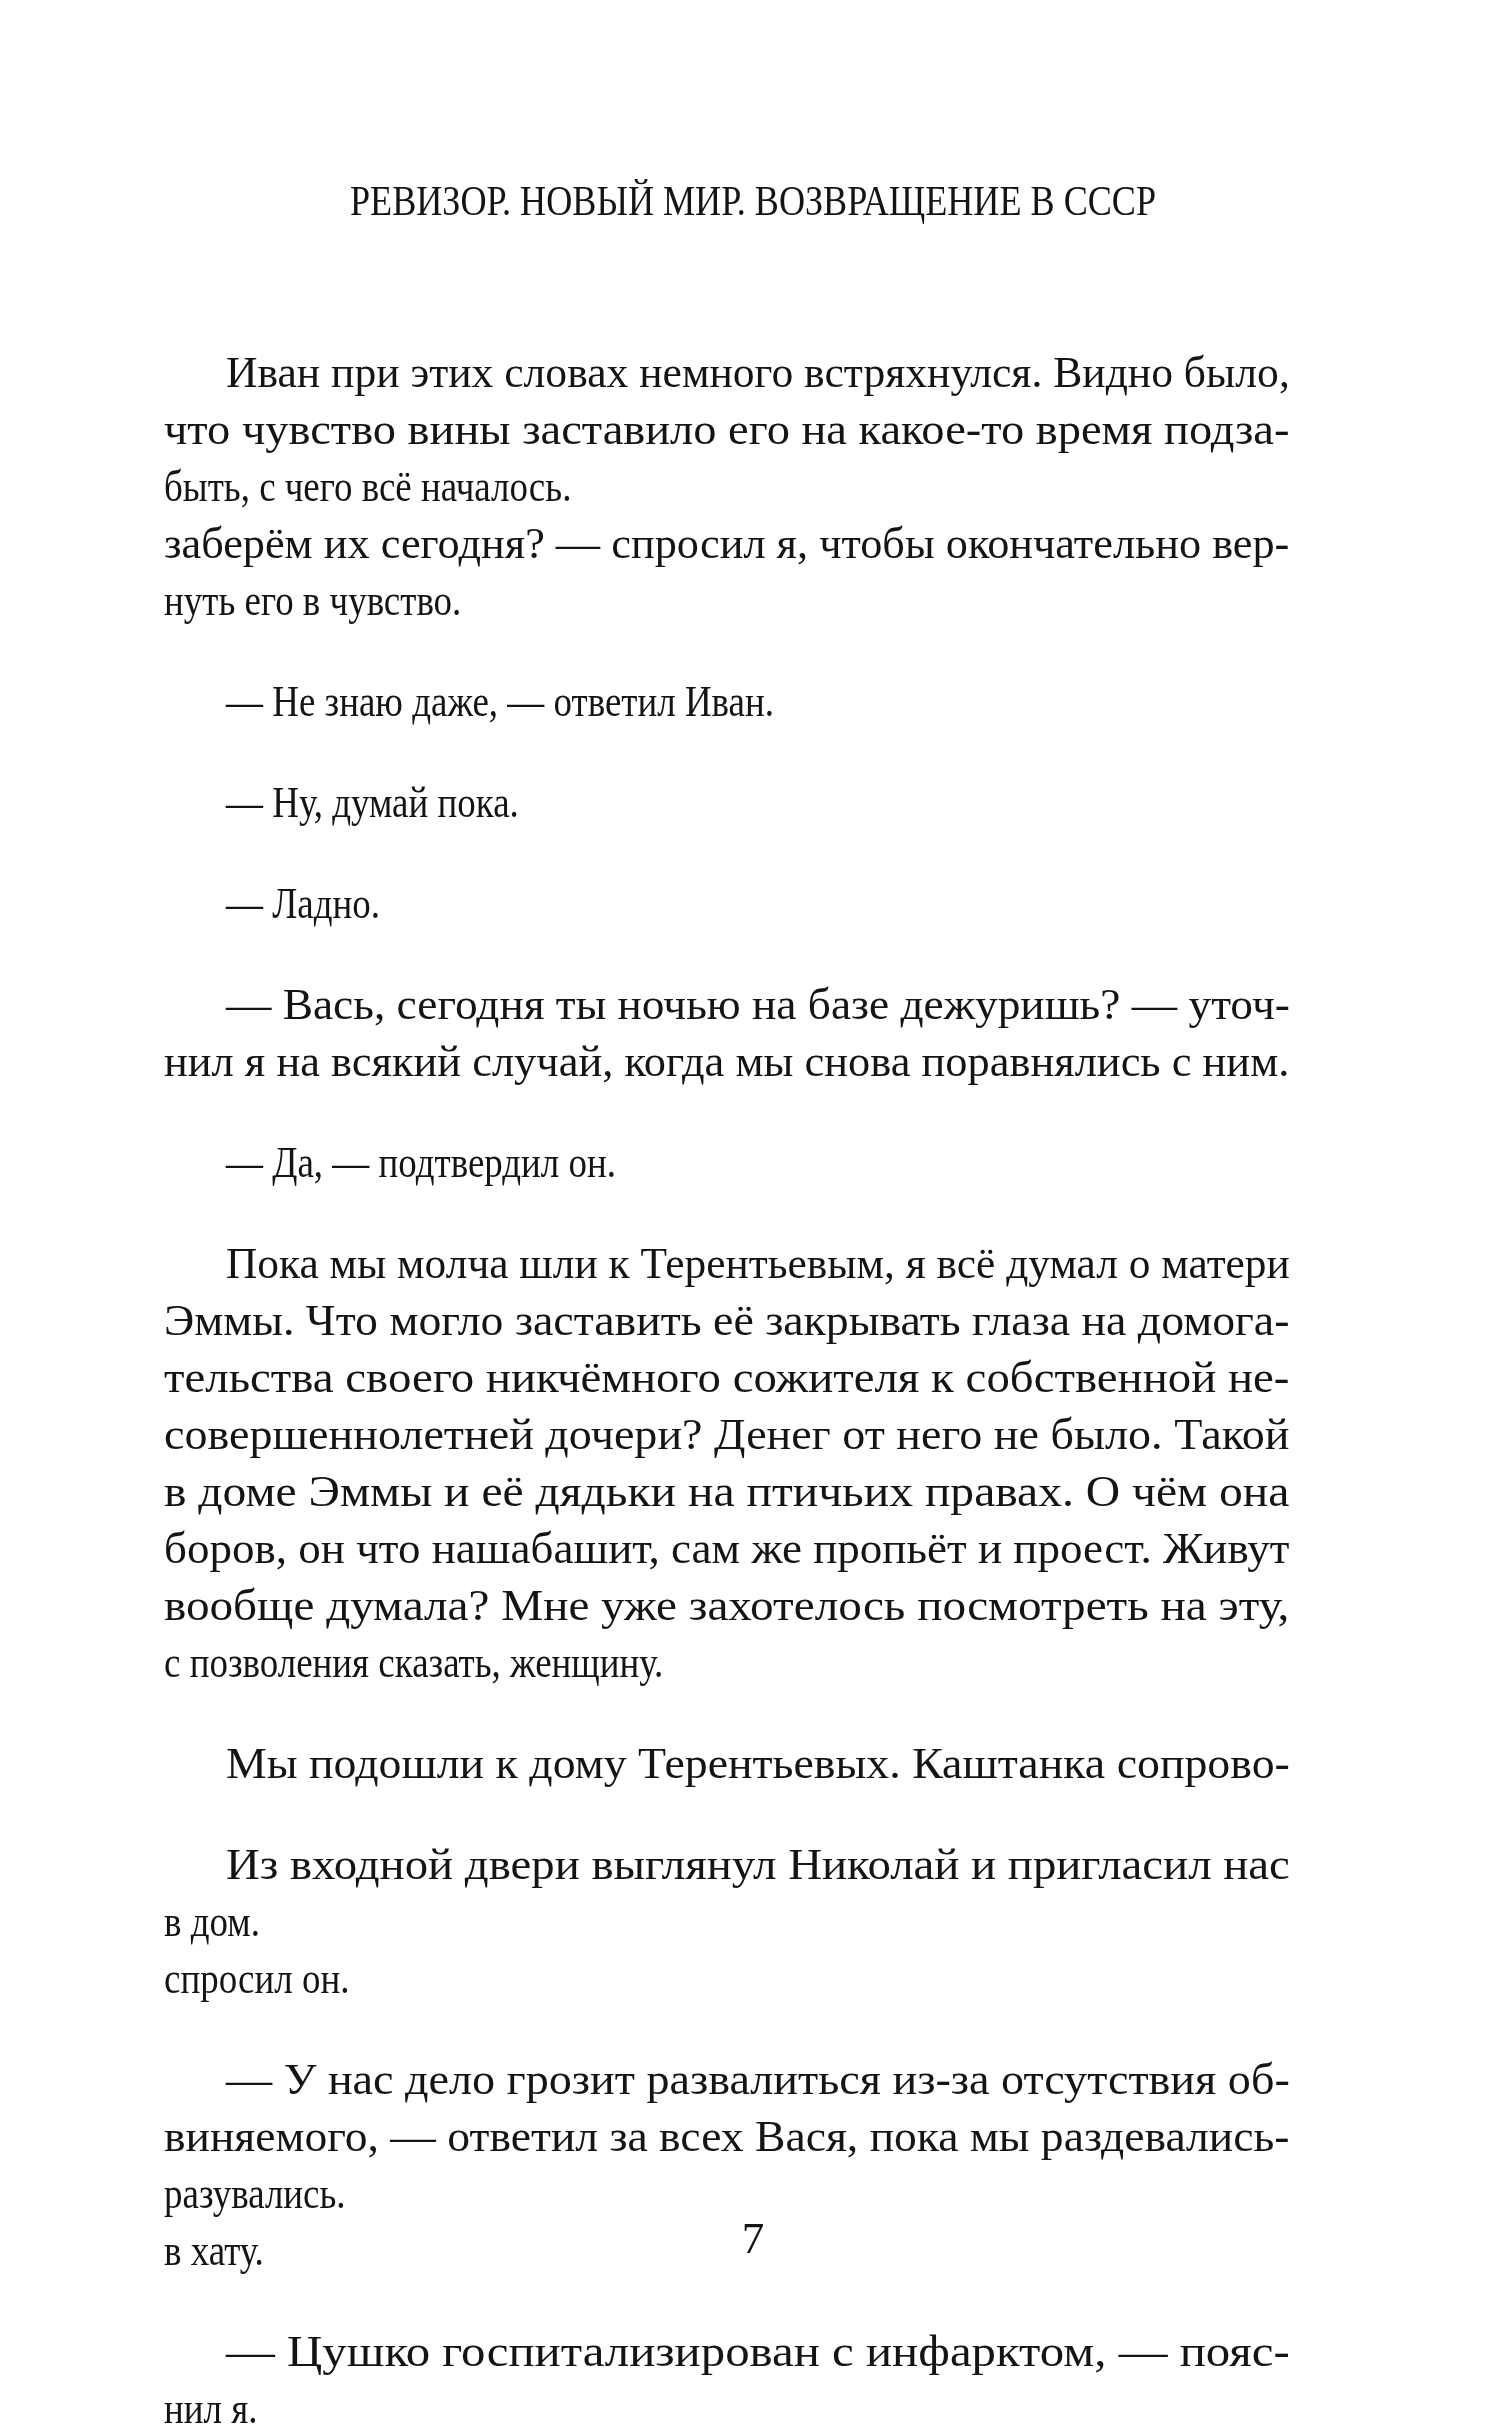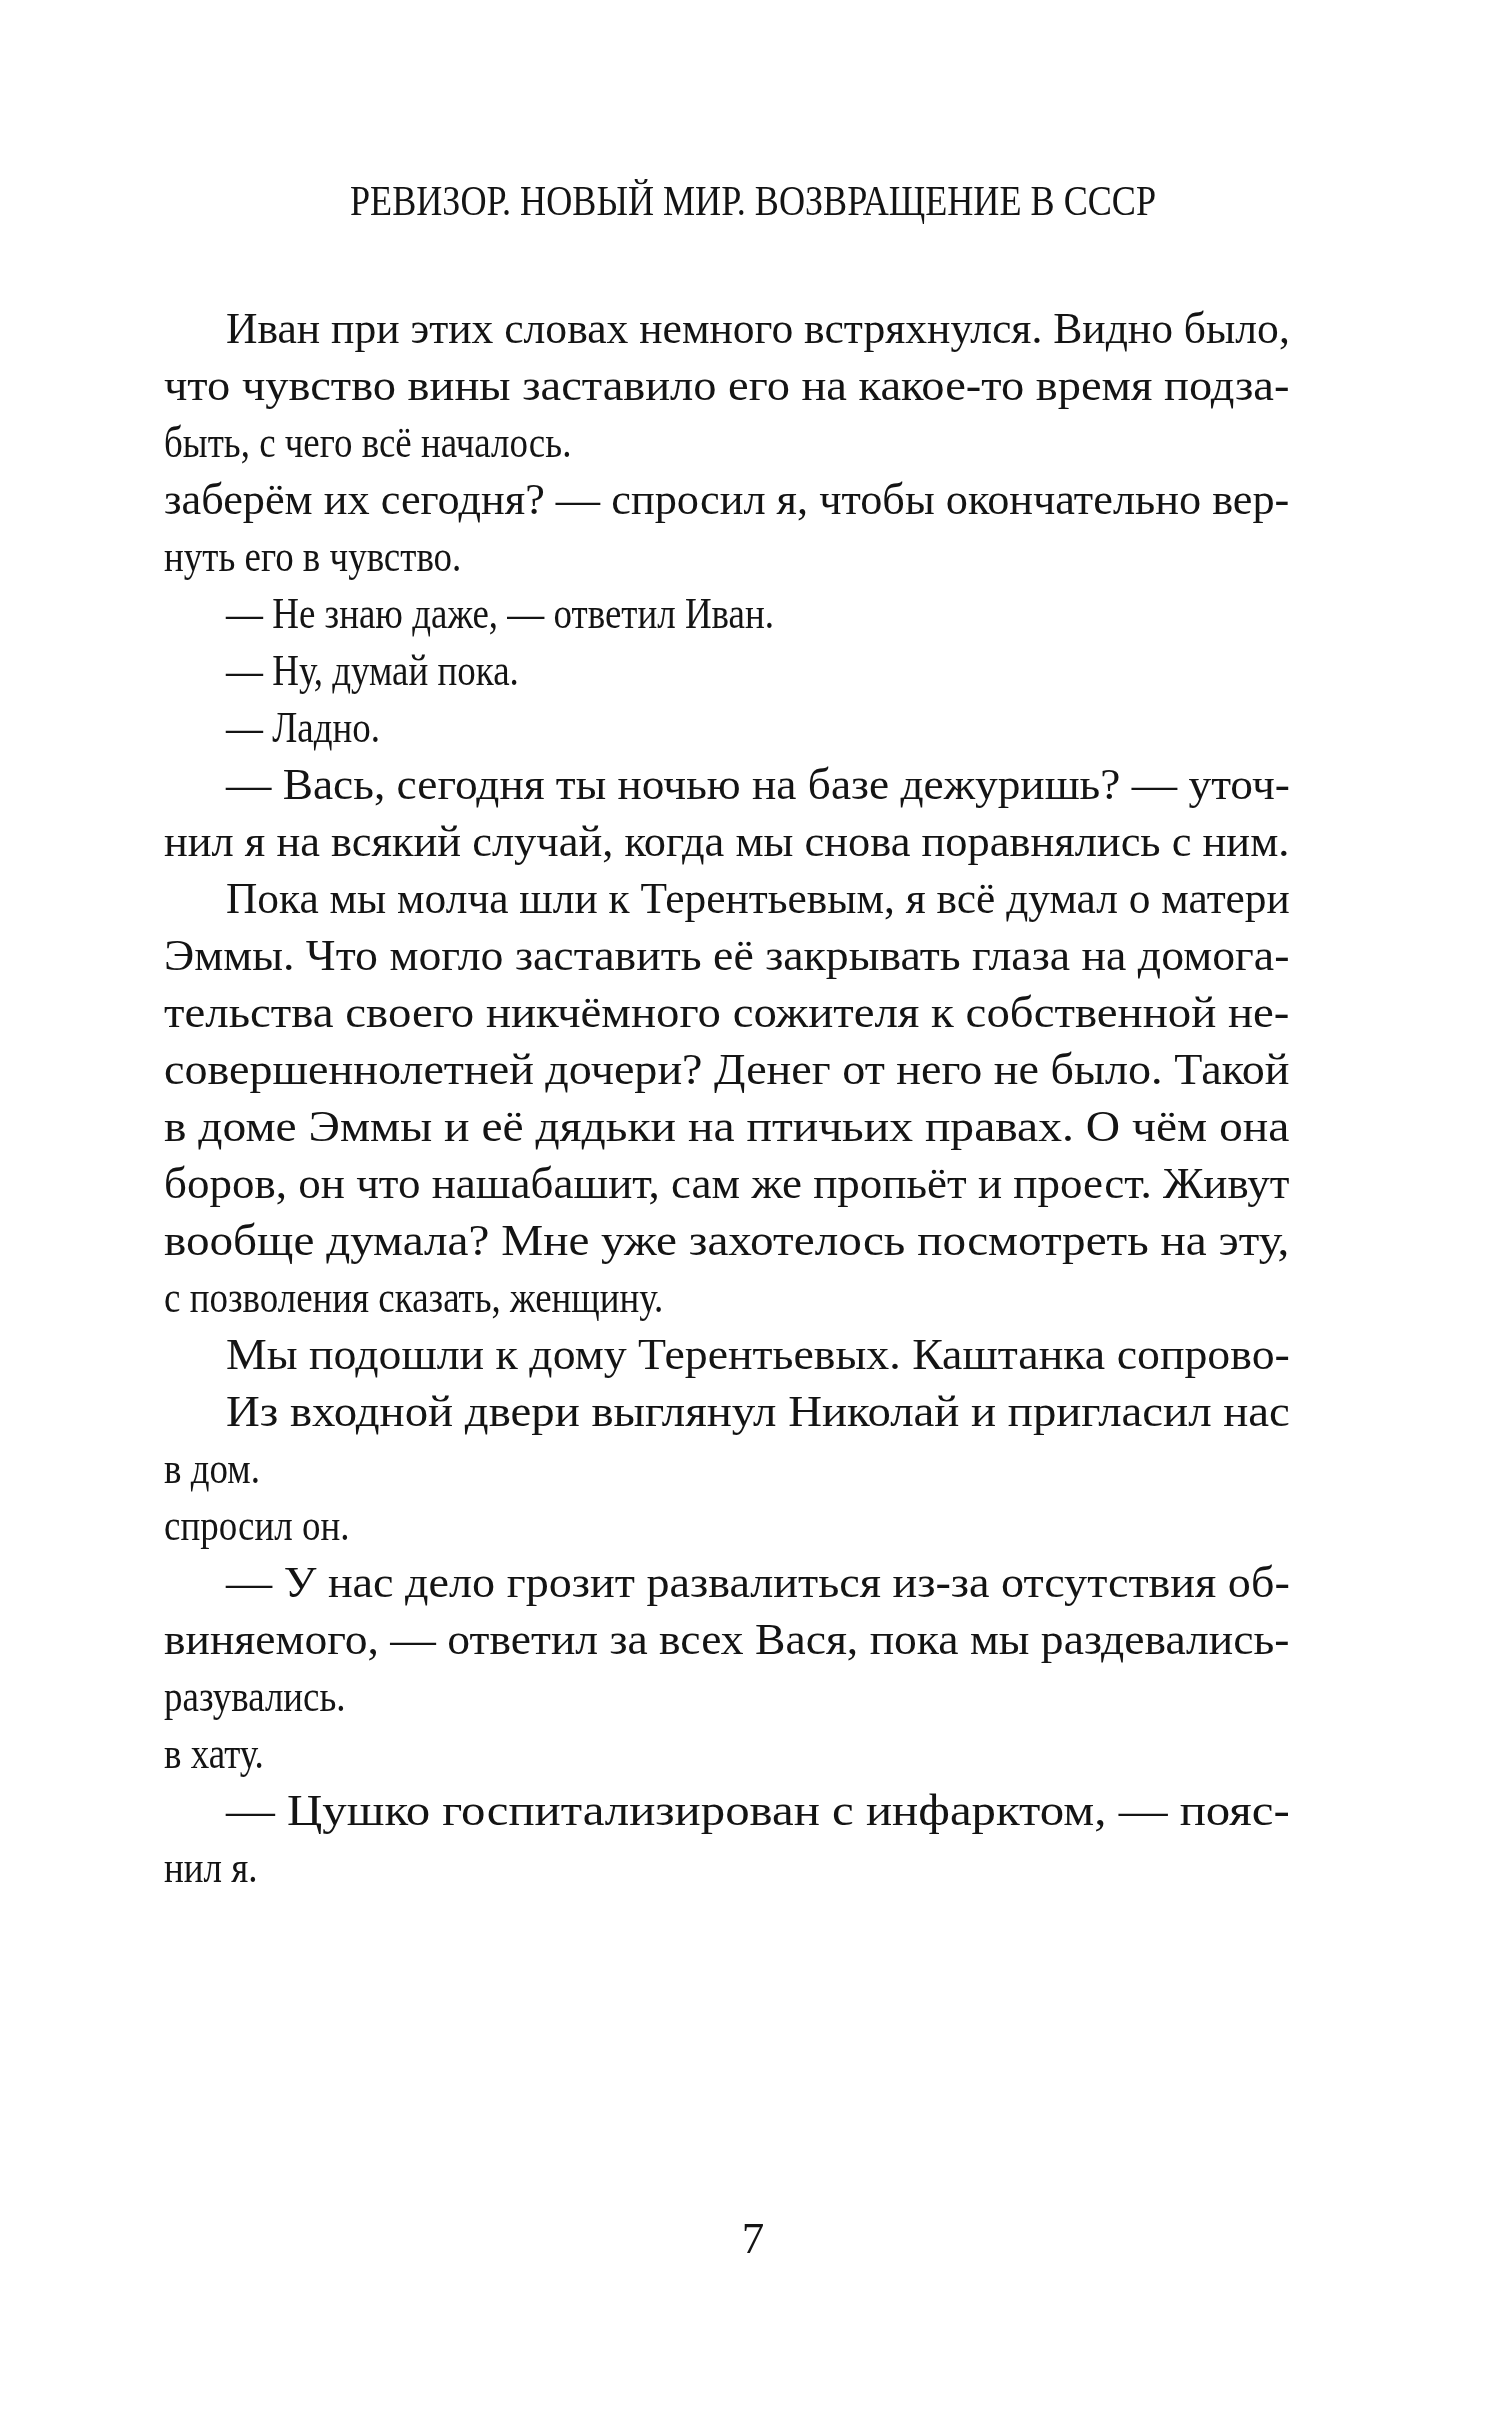--- a/index.html
+++ b/index.html
@@ -47,21 +47,21 @@
       line-height: 57px;
       font-size: 44px;
       white-space: nowrap;
       overflow: visible;
       position: relative;
     }
     .line .txt {
       display: inline-block;
       transform-origin: 0 50%;
     }
-    .line.indent { padding-left: 62px; }
+    .line.indent { padding-left: 62px; margin-top: 44px; }
     .page-number {
       position: absolute;
       top: 2211px;
       left: 0;
       width: 1506px;
       text-align: center;
       font-size: 45px;
       line-height: 55px;
     }
   </style>
@@ -76,20 +76,21 @@
     <div class="line indent"><span class="txt" style="transform: scaleX(0.9909);">Иван при этих словах немного встряхнулся. Видно было,</span></div>
     <div class="line"><span class="txt" style="transform: scaleX(1.0562);">что чувство вины заставило его на какое-то время подза-</span></div>
     <div class="line"><span class="txt" style="transform: scaleX(0.84);">быть, с чего всё началось.</span></div>
     <div class="line"><span class="txt" style="transform: scaleX(1.007);">заберём их сегодня? — спросил я, чтобы окончательно вер-</span></div>
     <div class="line"><span class="txt" style="transform: scaleX(0.84);">нуть его в чувство.</span></div>
     <div class="line indent"><span class="txt" style="transform: scaleX(0.84);">— Не знаю даже, — ответил Иван.</span></div>
     <div class="line indent"><span class="txt" style="transform: scaleX(0.84);">— Ну, думай пока.</span></div>
     <div class="line indent"><span class="txt" style="transform: scaleX(0.84);">— Ладно.</span></div>
     <div class="line indent"><span class="txt" style="transform: scaleX(1.0311);">— Вась, сегодня ты ночью на базе дежуришь? — уточ-</span></div>
     <div class="line"><span class="txt" style="transform: scaleX(1.0101);">нил я на всякий случай, когда мы снова поравнялись с ним.</span></div>
+    <div class="line indent"><span class="txt" style="transform: scaleX(0.84);">— Да, — подтвердил он.</span></div>
     <div class="line indent"><span class="txt" style="transform: scaleX(0.9867);">Пока мы молча шли к Терентьевым, я всё думал о матери</span></div>
     <div class="line"><span class="txt" style="transform: scaleX(1.0409);">Эммы. Что могло заставить её закрывать глаза на домога-</span></div>
     <div class="line"><span class="txt" style="transform: scaleX(1.0649);">тельства своего никчёмного сожителя к собственной не-</span></div>
     <div class="line"><span class="txt" style="transform: scaleX(1.0482);">совершеннолетней дочери? Денег от него не было. Такой</span></div>
     <div class="line"><span class="txt" style="transform: scaleX(1.0812);">в доме Эммы и её дядьки на птичьих правах. О чём она</span></div>
     <div class="line"><span class="txt" style="transform: scaleX(1.0239);">боров, он что нашабашит, сам же пропьёт и проест. Живут</span></div>
     <div class="line"><span class="txt" style="transform: scaleX(1.072);">вообще думала? Мне уже захотелось посмотреть на эту,</span></div>
     <div class="line"><span class="txt" style="transform: scaleX(0.84);">с позволения сказать, женщину.</span></div>
     <div class="line indent"><span class="txt" style="transform: scaleX(1.042);">Мы подошли к дому Терентьевых. Каштанка сопрово-</span></div>
     <div class="line indent"><span class="txt" style="transform: scaleX(1.064);">Из входной двери выглянул Николай и пригласил нас</span></div>

